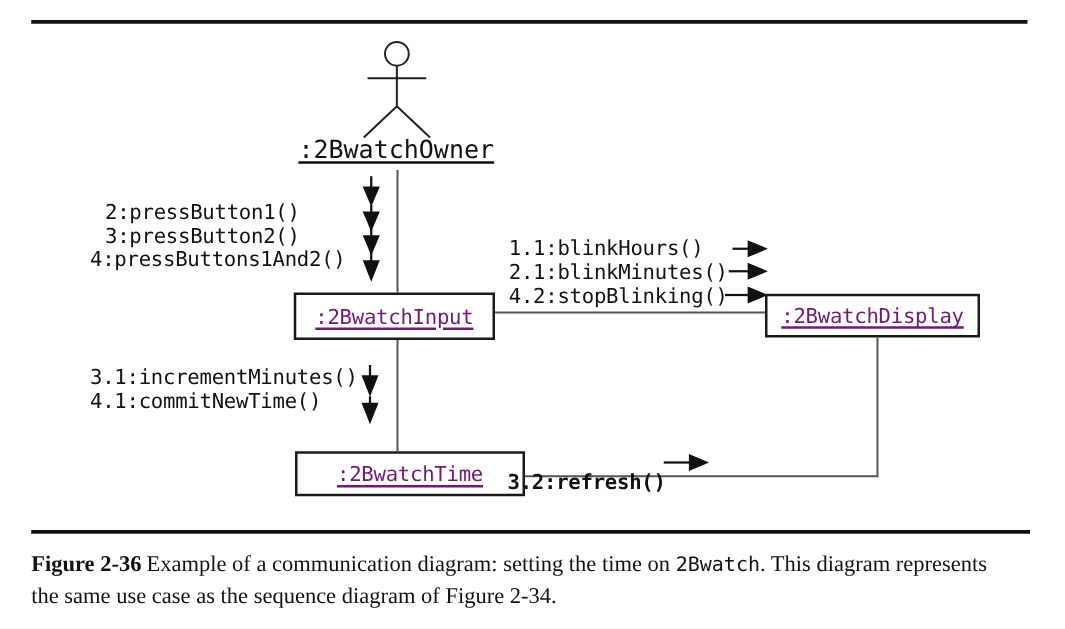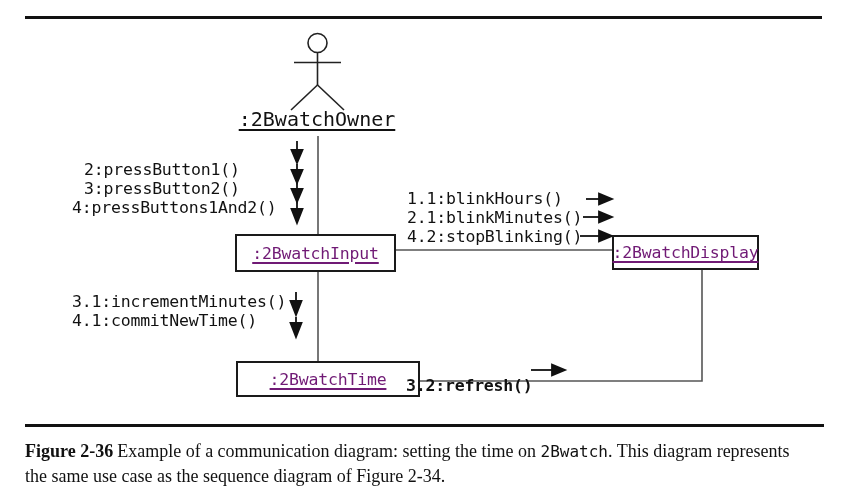--- a/index.html
+++ b/index.html
@@ -24,21 +24,21 @@
   .obj-box {
     position: absolute;
     border: 2px solid #1a1a1a;
     background: #ffffff;
     display: flex;
     align-items: center;
     justify-content: center;
     z-index: 2;
   }
   #box-input   { left: 235px; top: 234px; width: 161px; height: 38px; }
-  #box-display { left: 612px; top: 235px; width: 147px; height: 35px; }
+  #box-display { left: 612px; top: 235px; width: 172px; height: 35px; }
   #box-time    { left: 236px; top: 361px; width: 184px; height: 36px; }
 
   .obj-label {
     font-family: "DejaVu Sans Mono", monospace;
     font-size: 16.5px;
     color: #701a75;
     white-space: nowrap;
     text-decoration: underline;
     text-underline-offset: 3px;
     text-decoration-thickness: 1.5px;

